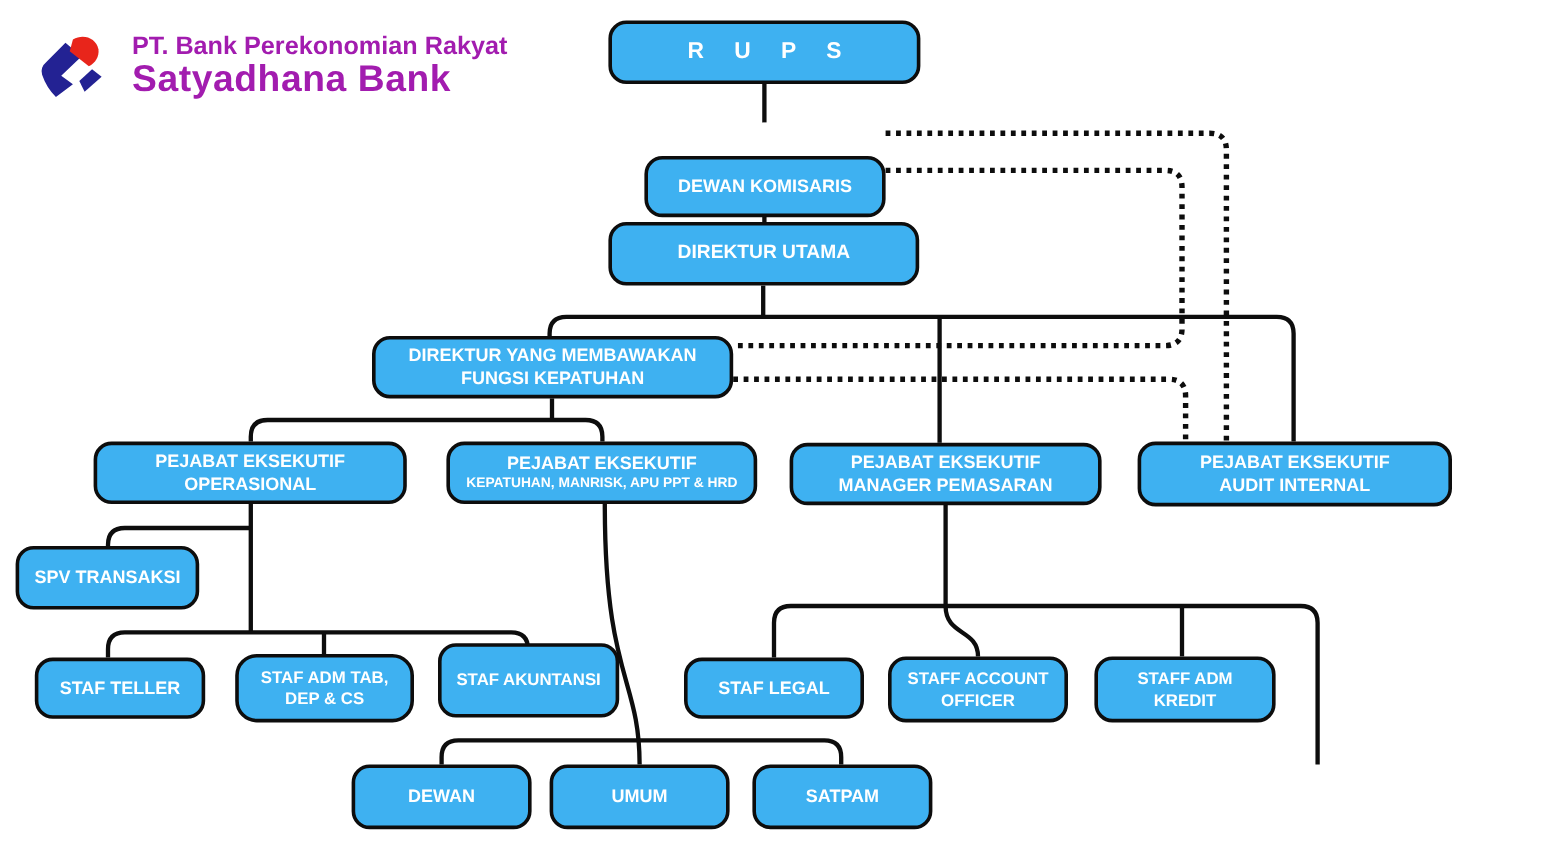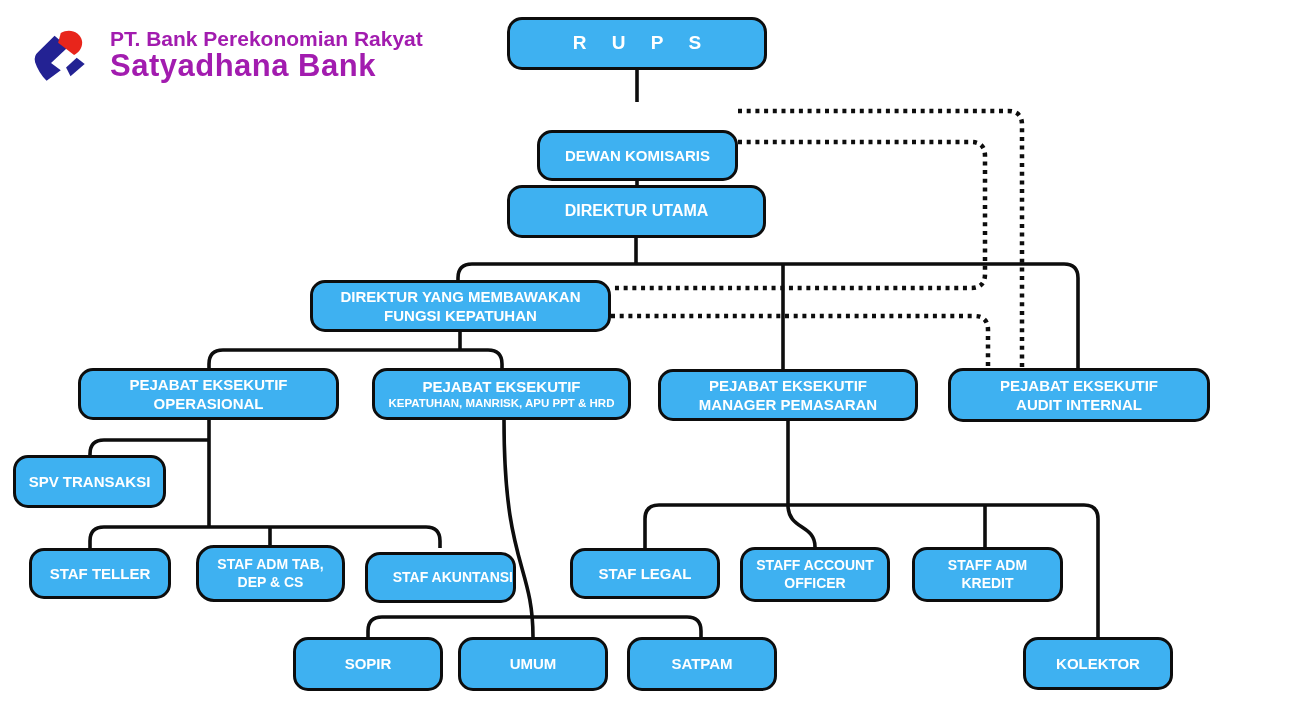--- a/index.html
+++ b/index.html
@@ -125,47 +125,44 @@
 
   <div class="node" style="left:13px;top:548px;width:142px;height:51px;margin-left:16px;">
     <span>STAF TELLER</span>
   </div>
 
   <div class="node fs14" style="left:196px;top:545px;width:149px;height:57px;border-radius:18px;">
     <span>STAF ADM TAB,
 DEP &amp; CS</span>
   </div>
 
-  <div class="node fs14" style="left:365px;top:552px;width:151px;height:51px;align-items:flex-end;">
+  <div class="node fs14" style="left:365px;top:536px;width:151px;height:62px;">
     <span>STAF AKUNTANSI</span>
   </div>
 
   <div class="node" style="left:570px;top:548px;width:150px;height:51px;">
     <span>STAF LEGAL</span>
   </div>
 
   <div class="node fs14" style="left:740px;top:547px;width:150px;height:55px;">
     <span>STAFF ACCOUNT
 OFFICER</span>
   </div>
 
   <div class="node fs14" style="left:912px;top:547px;width:151px;height:55px;">
     <span>STAFF ADM
 KREDIT</span>
   </div>
 
   <div class="node" style="left:293px;top:637px;width:150px;height:54px;">
-    <span>SOPIR</span>
+    <span>DEWAN</span>
   </div>
 
   <div class="node" style="left:458px;top:637px;width:150px;height:54px;">
     <span>UMUM</span>
   </div>
 
   <div class="node" style="left:627px;top:637px;width:150px;height:54px;">
     <span>SATPAM</span>
   </div>
 
-  <div class="node" style="left:1023px;top:637px;width:150px;height:53px;">
-    <span>KOLEKTOR</span>
-  </div>
 
 </div>
 
 </body></html>

